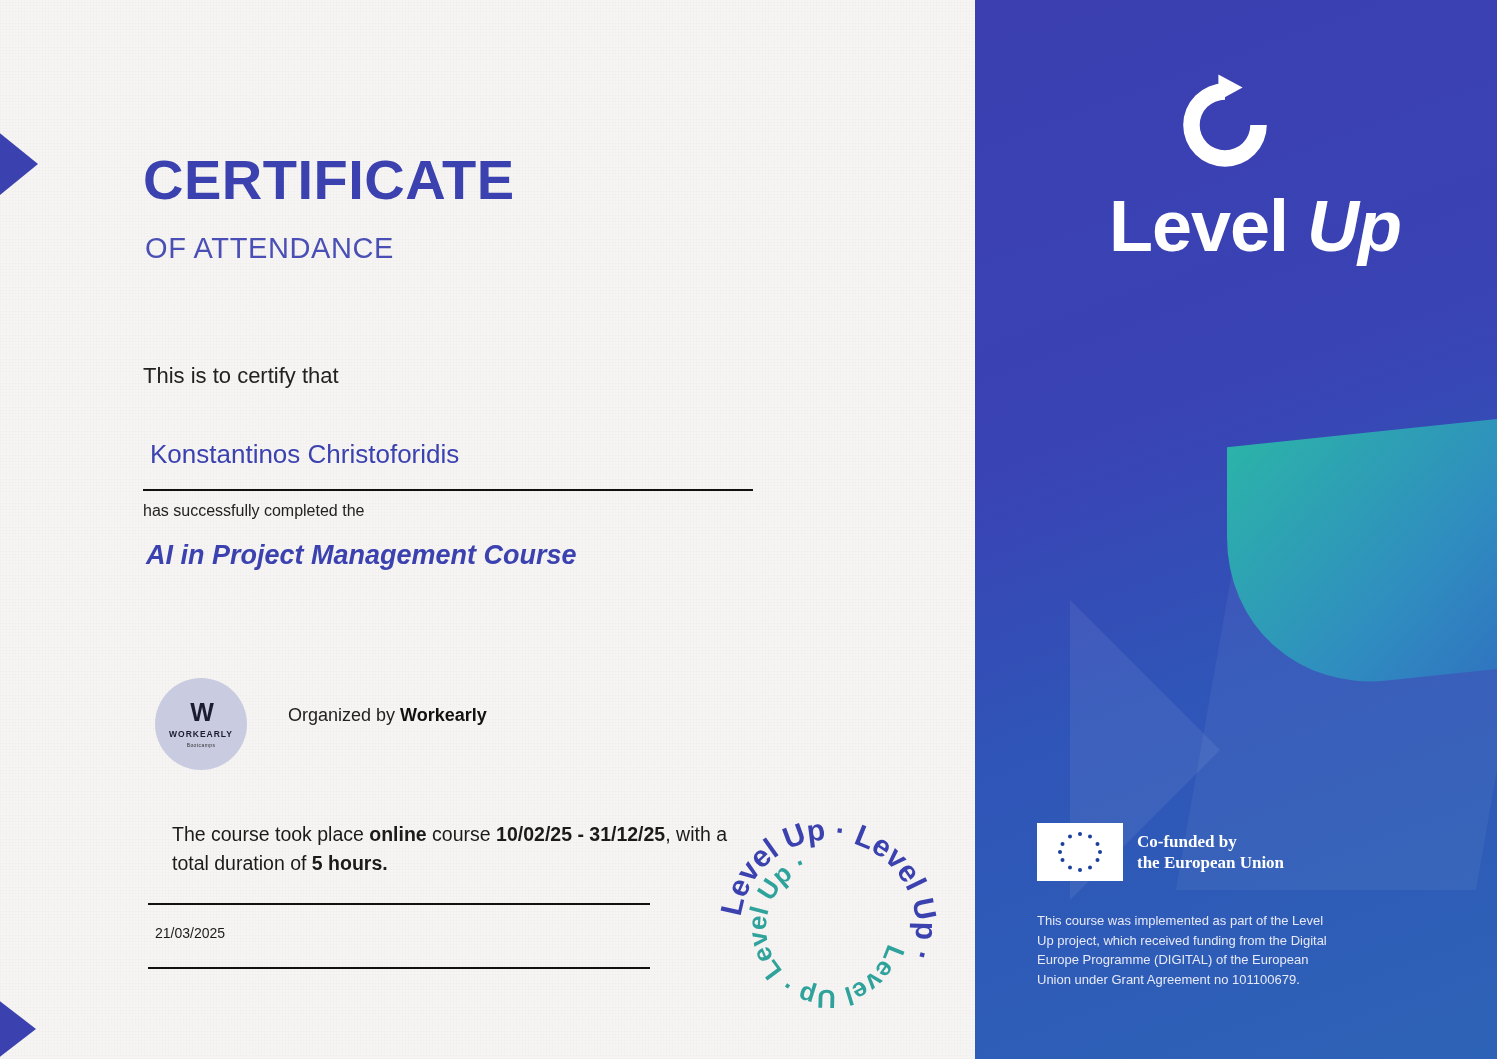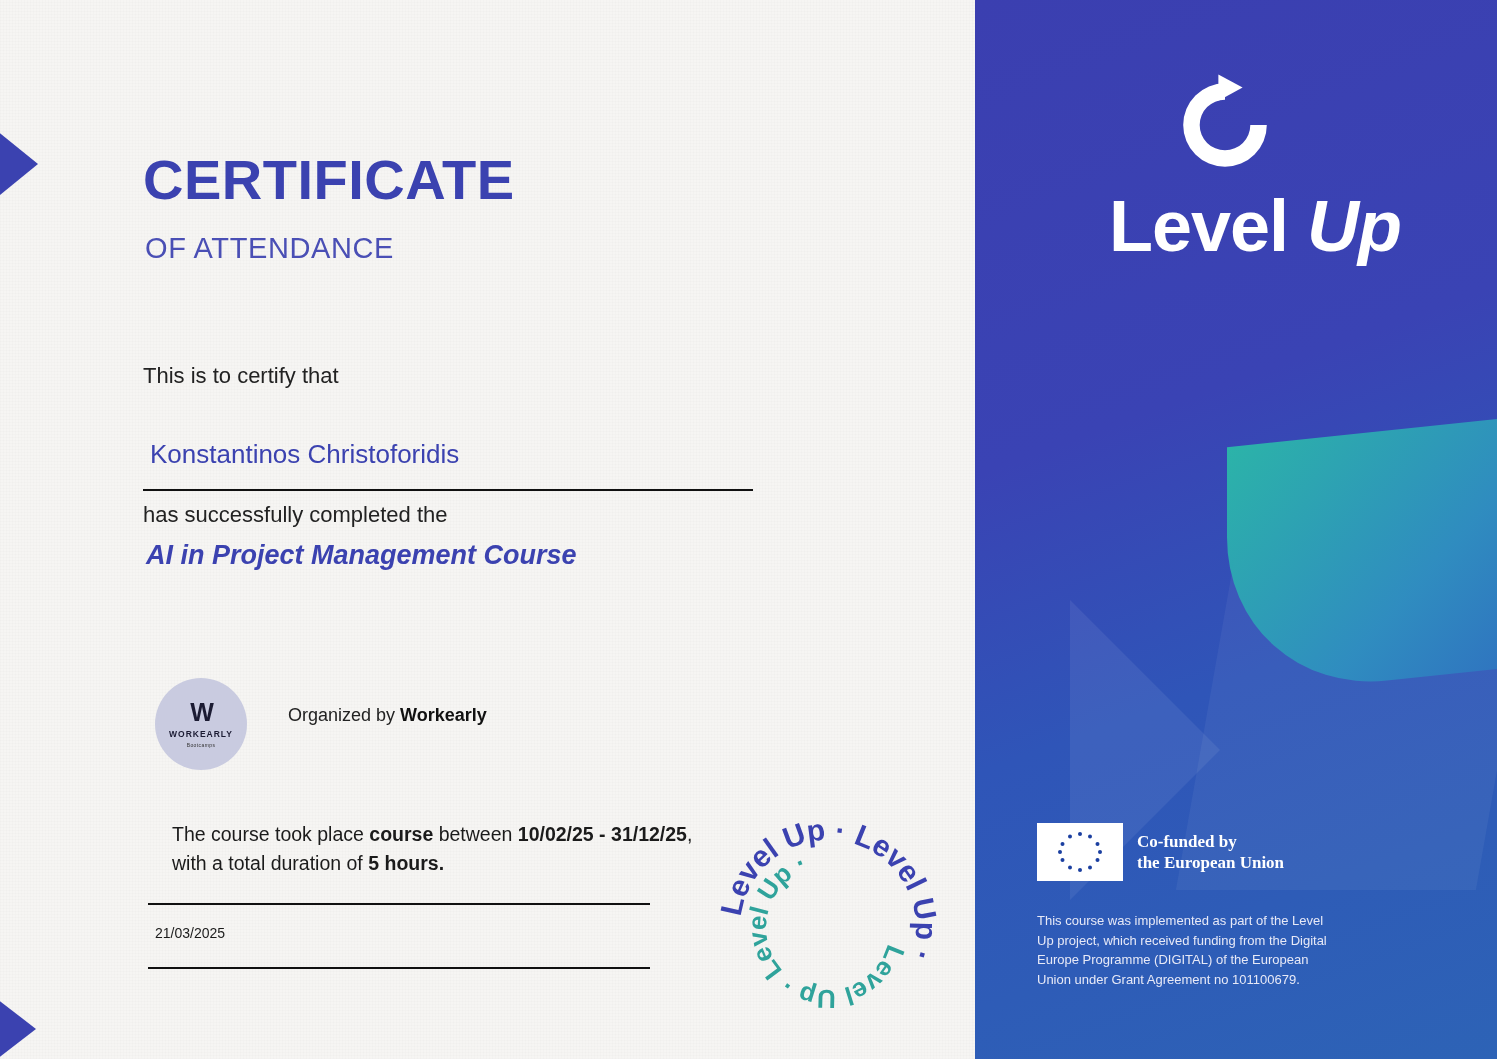--- a/index.html
+++ b/index.html
@@ -91,21 +91,21 @@
     top: 489px;
     width: 610px;
     height: 2px;
     background: #111;
   }
 
   .completed-line {
     position: absolute;
     left: 143px;
     top: 502px;
-    font-size: 22px;
+    font-size: 16px;
     color: #222;
   }
   .course-name {
     position: absolute;
     left: 146px;
     top: 540px;
     font-size: 27px;
     font-weight: bold;
     font-style: italic;
     color: #3b42b0;
@@ -324,21 +324,21 @@
     <div class="org-badge">
       <span class="mark">W</span>
       <span class="bname">WORKEARLY</span>
       <span class="btag">Bootcamps</span>
     </div>
     <div class="org-text">
       <span>Organized by </span><b>Workearly</b>
     </div>
 
     <div class="course-info">
-      <span>The course took place </span><b>course</b><span> between </span><b>10/02/25 - 31/12/25</b><span>, with a total duration of </span><b>5 hours.</b>
+      <span>The course took place </span><b>online</b><span> course </span><b>10/02/25 - 31/12/25</b><span>, with a total duration of </span><b>5 hours.</b>
     </div>
     <div class="rule-info"></div>
 
     <div class="cert-date">21/03/2025</div>
     <div class="rule-date"></div>
 
     <div class="stamp">
       <svg width="220" height="220" viewBox="0 0 220 220" aria-hidden="true">
         <defs>
           <path id="outerArc" d="M 110,110 m -88,0 a 88,88 0 1,1 176,0 a 88,88 0 1,1 -176,0"></path>

